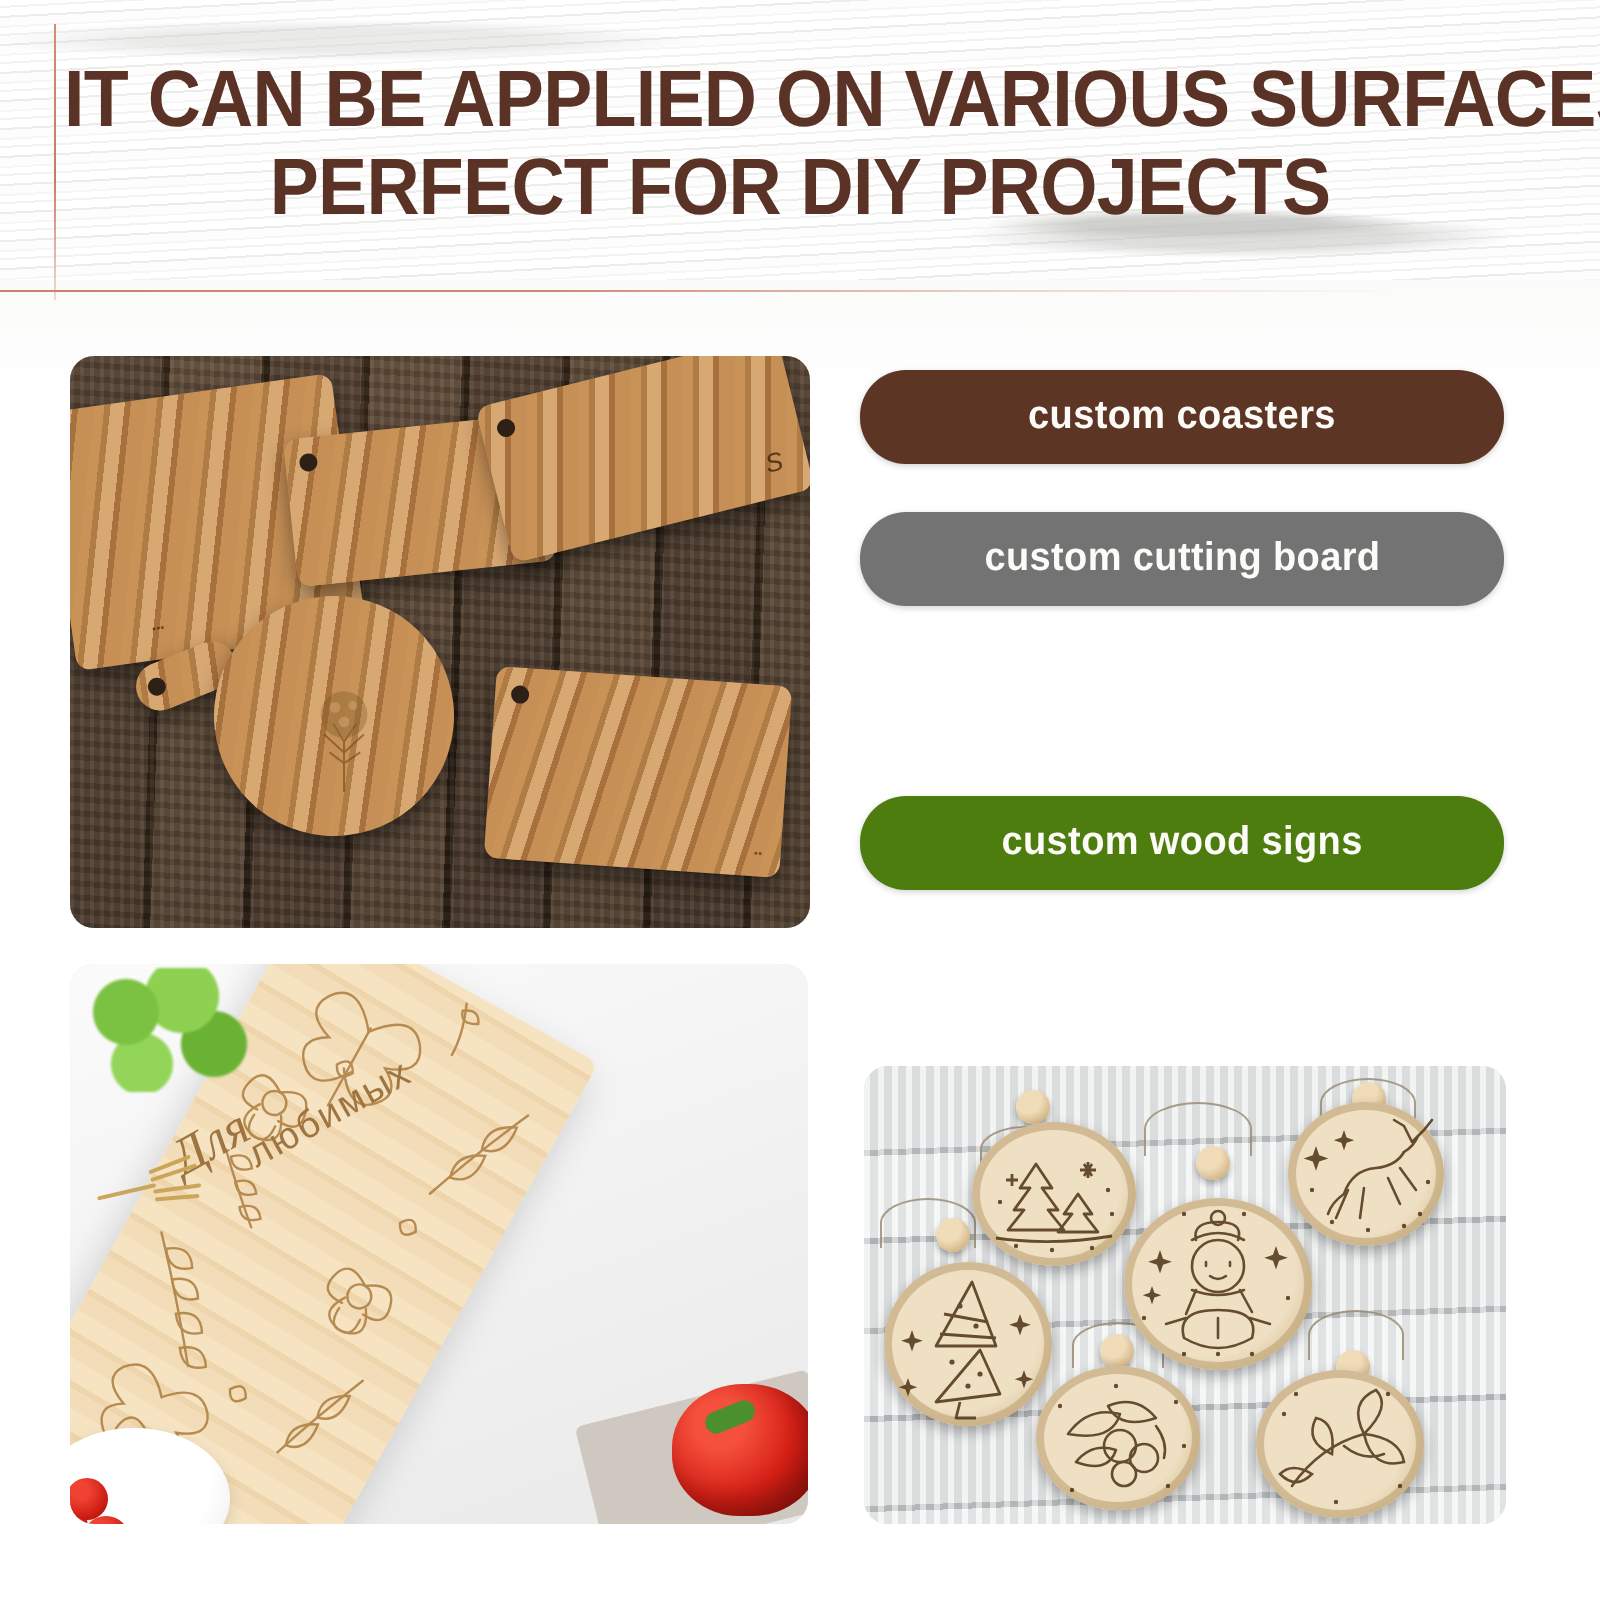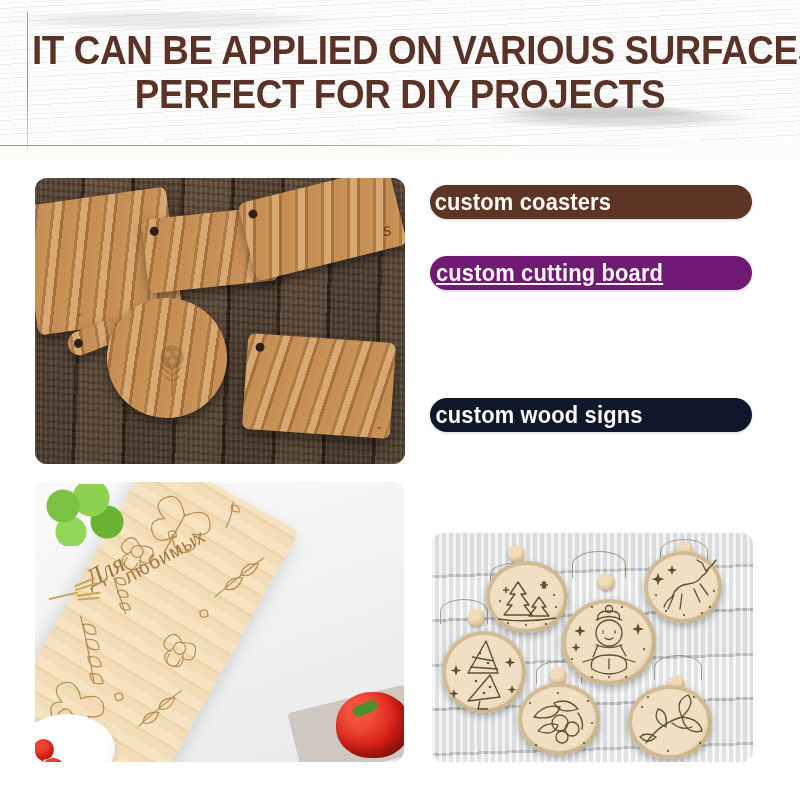--- a/index.html
+++ b/index.html
@@ -165,25 +165,25 @@
     box-shadow:0 3px 7px rgba(0,0,0,.3), inset 0 0 0 4px rgba(186,157,110,.55);
   }
   .orn svg{position:absolute;inset:0;opacity:.85;}
   .bead{position:absolute;width:17px;height:17px;border-radius:50%;
     background:radial-gradient(circle at 35% 30%,#f0dcb9 0 40%,#d5b889 75%,#ab8f60 100%);
     box-shadow:0 2px 3px rgba(0,0,0,.3);}
   .twine{position:absolute;border:1.5px solid rgba(150,135,110,.8);border-bottom:none;border-radius:50% 50% 0 0;background:transparent;}
 
   
   .pill{
-    position:absolute;left:430px;width:322px;height:34px;border-radius:23px;
-    display:flex;align-items:center;justify-content:flex-start;
+    position:absolute;left:430px;width:322px;height:47px;border-radius:23px;
+    display:flex;align-items:center;justify-content:center;
     color:#fdfbf7;
     font-family:"Liberation Sans Narrow","Liberation Sans",sans-serif;
-    font-weight:bold;font-size:23px;letter-spacing:.2px;white-space:nowrap;
+    font-weight:bold;font-size:20px;letter-spacing:.2px;white-space:nowrap;
     box-shadow:0 1px 3px rgba(0,0,0,.18);
   }
   .pill span{transform:scaleX(.95);display:inline-block;}
   .p0{top:185px;} .p1{top:256px;} .p2{top:327px;}
   .p3{top:398px;} .p4{top:469px;}
 </style>
 </head>
 <body>
 
 <div class="page">
@@ -474,20 +474,20 @@
             <circle cx="20" cy="12" r="1.1"></circle>
           <circle cx="66" cy="12" r="1.1"></circle>
         </g>
       </svg>
     </div>
   </div>
 
   <div class="pill p0" style="background:#5c3524;">
     <span>custom coasters</span>
   </div>
-  <div class="pill p1" style="background:#701a75;text-decoration:underline;">
+  <div class="pill p1" style="background:#737373;">
     <span>custom cutting board</span>
   </div>
-  <div class="pill p3" style="background:#0f172a;">
+  <div class="pill p3" style="background:#4d7c0f;">
     <span>custom wood signs</span>
   </div>
 
 </div>
 
 </body></html>

